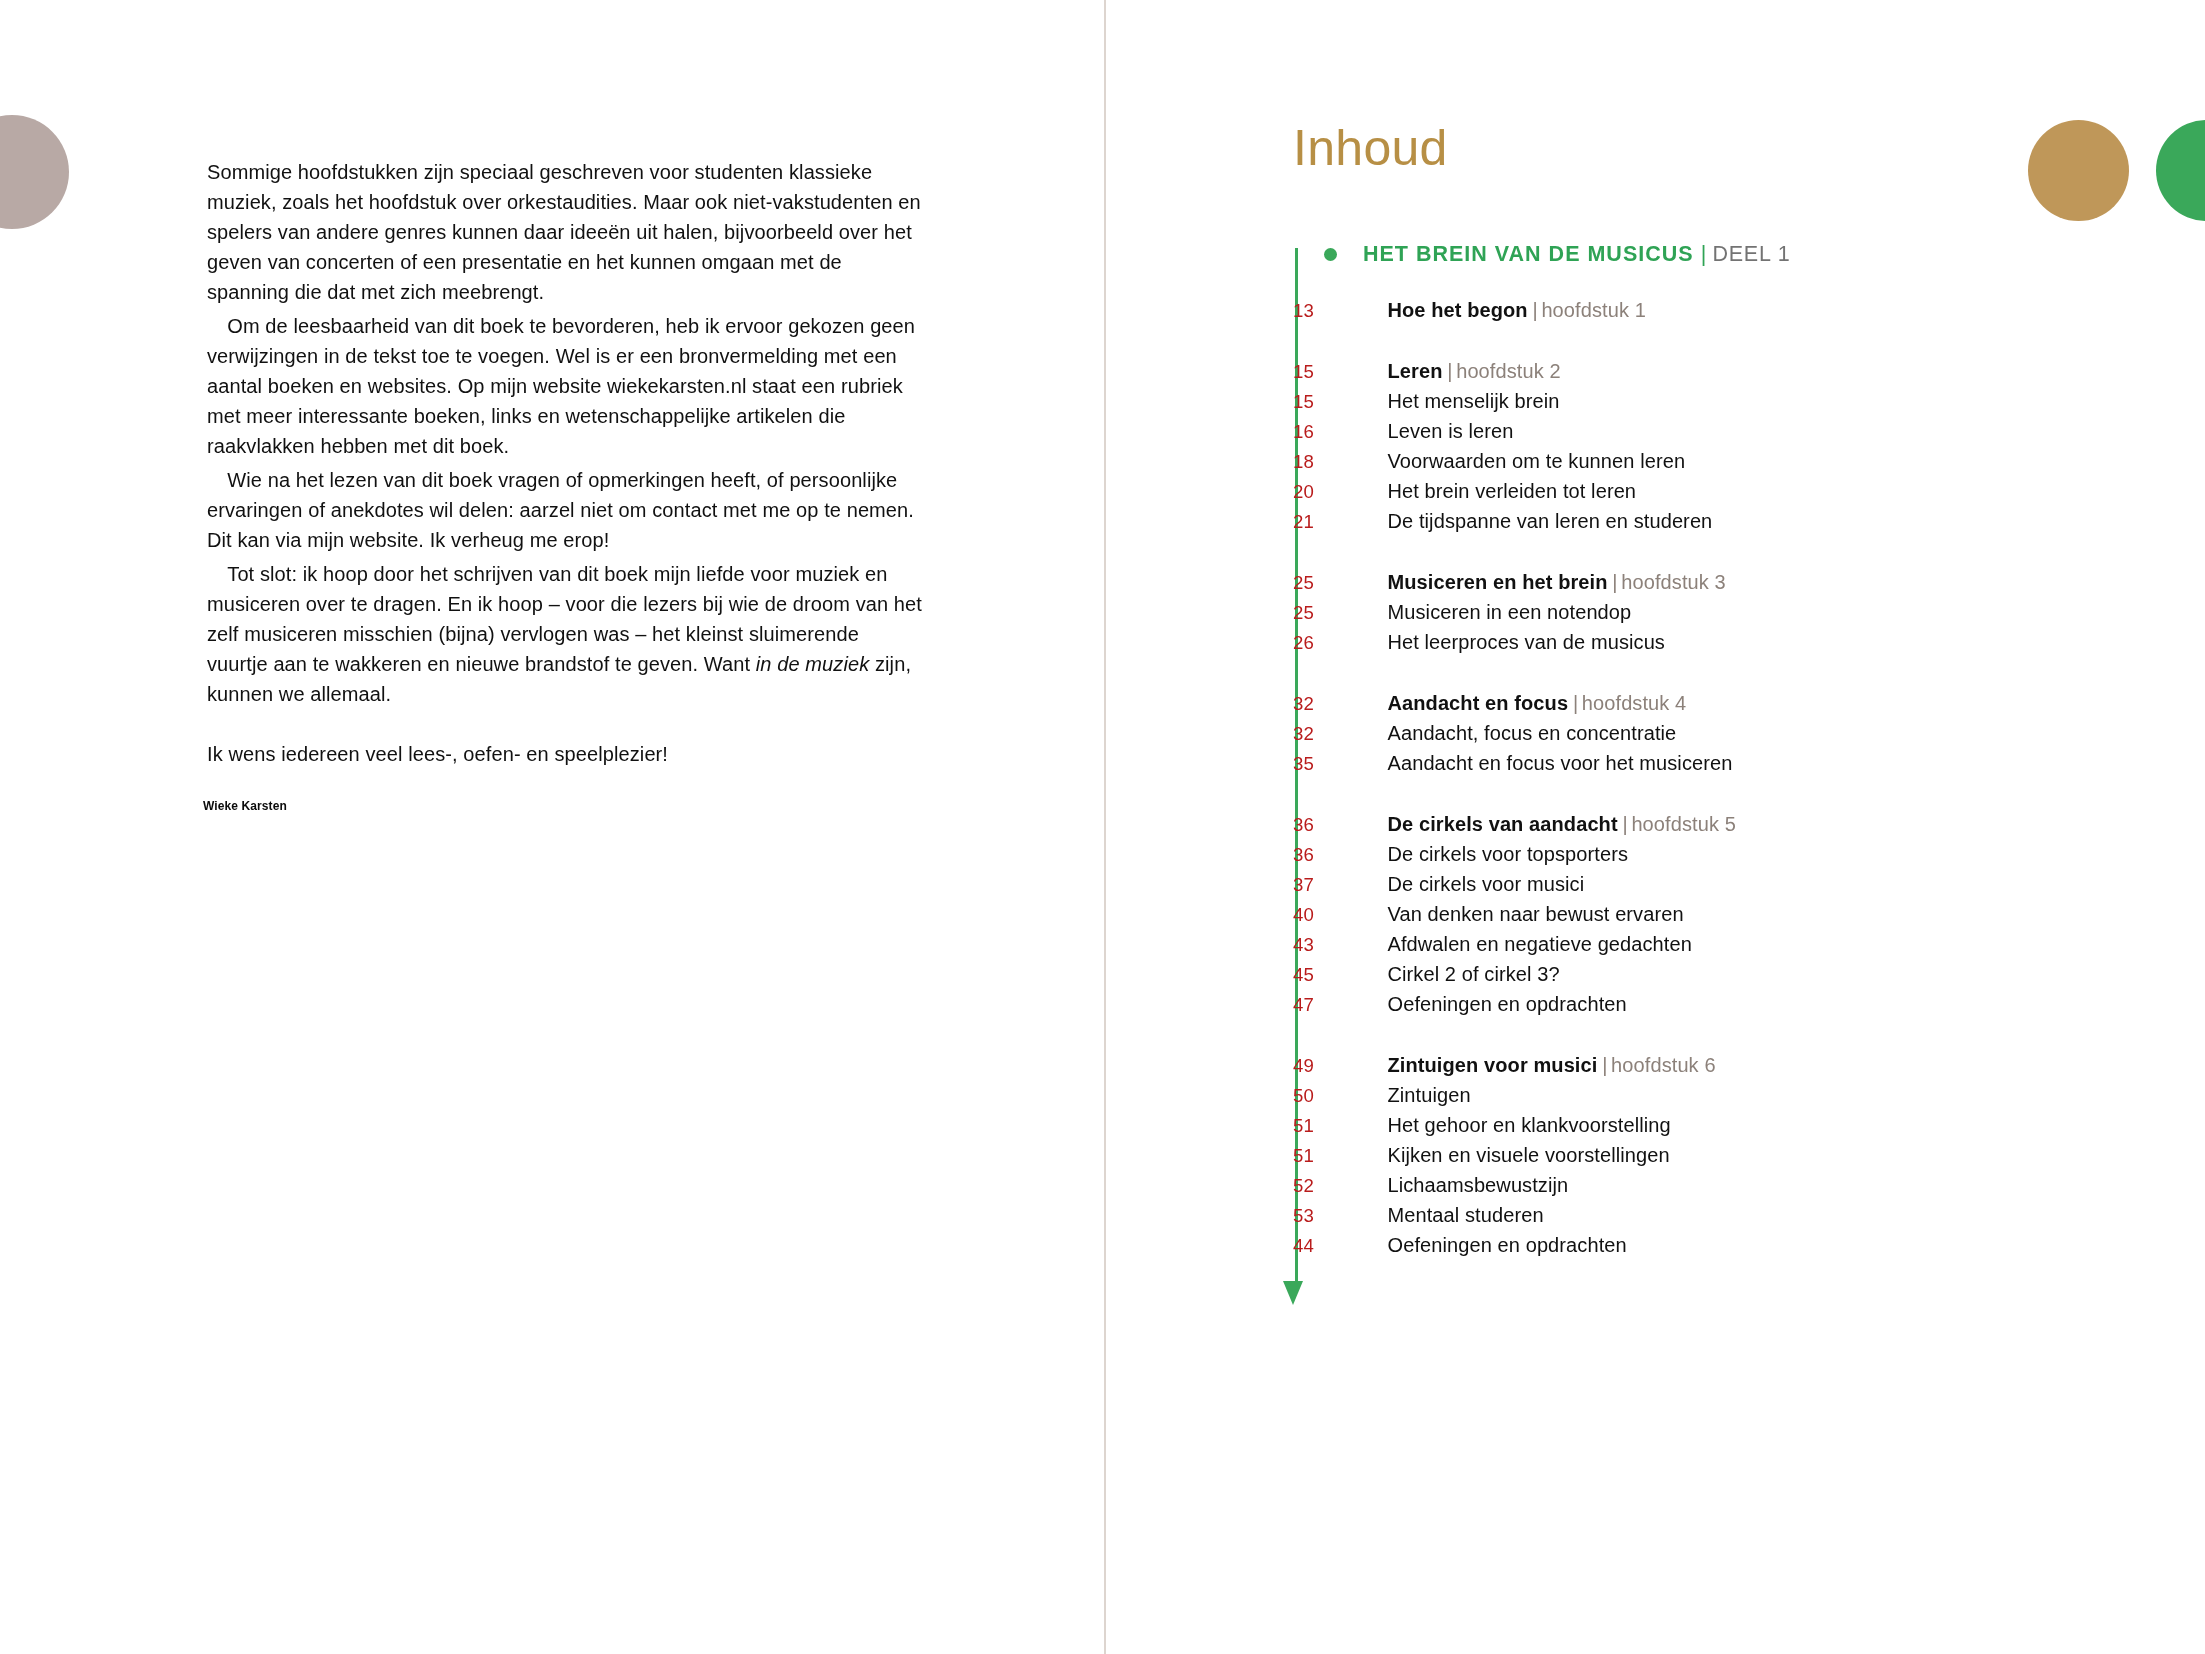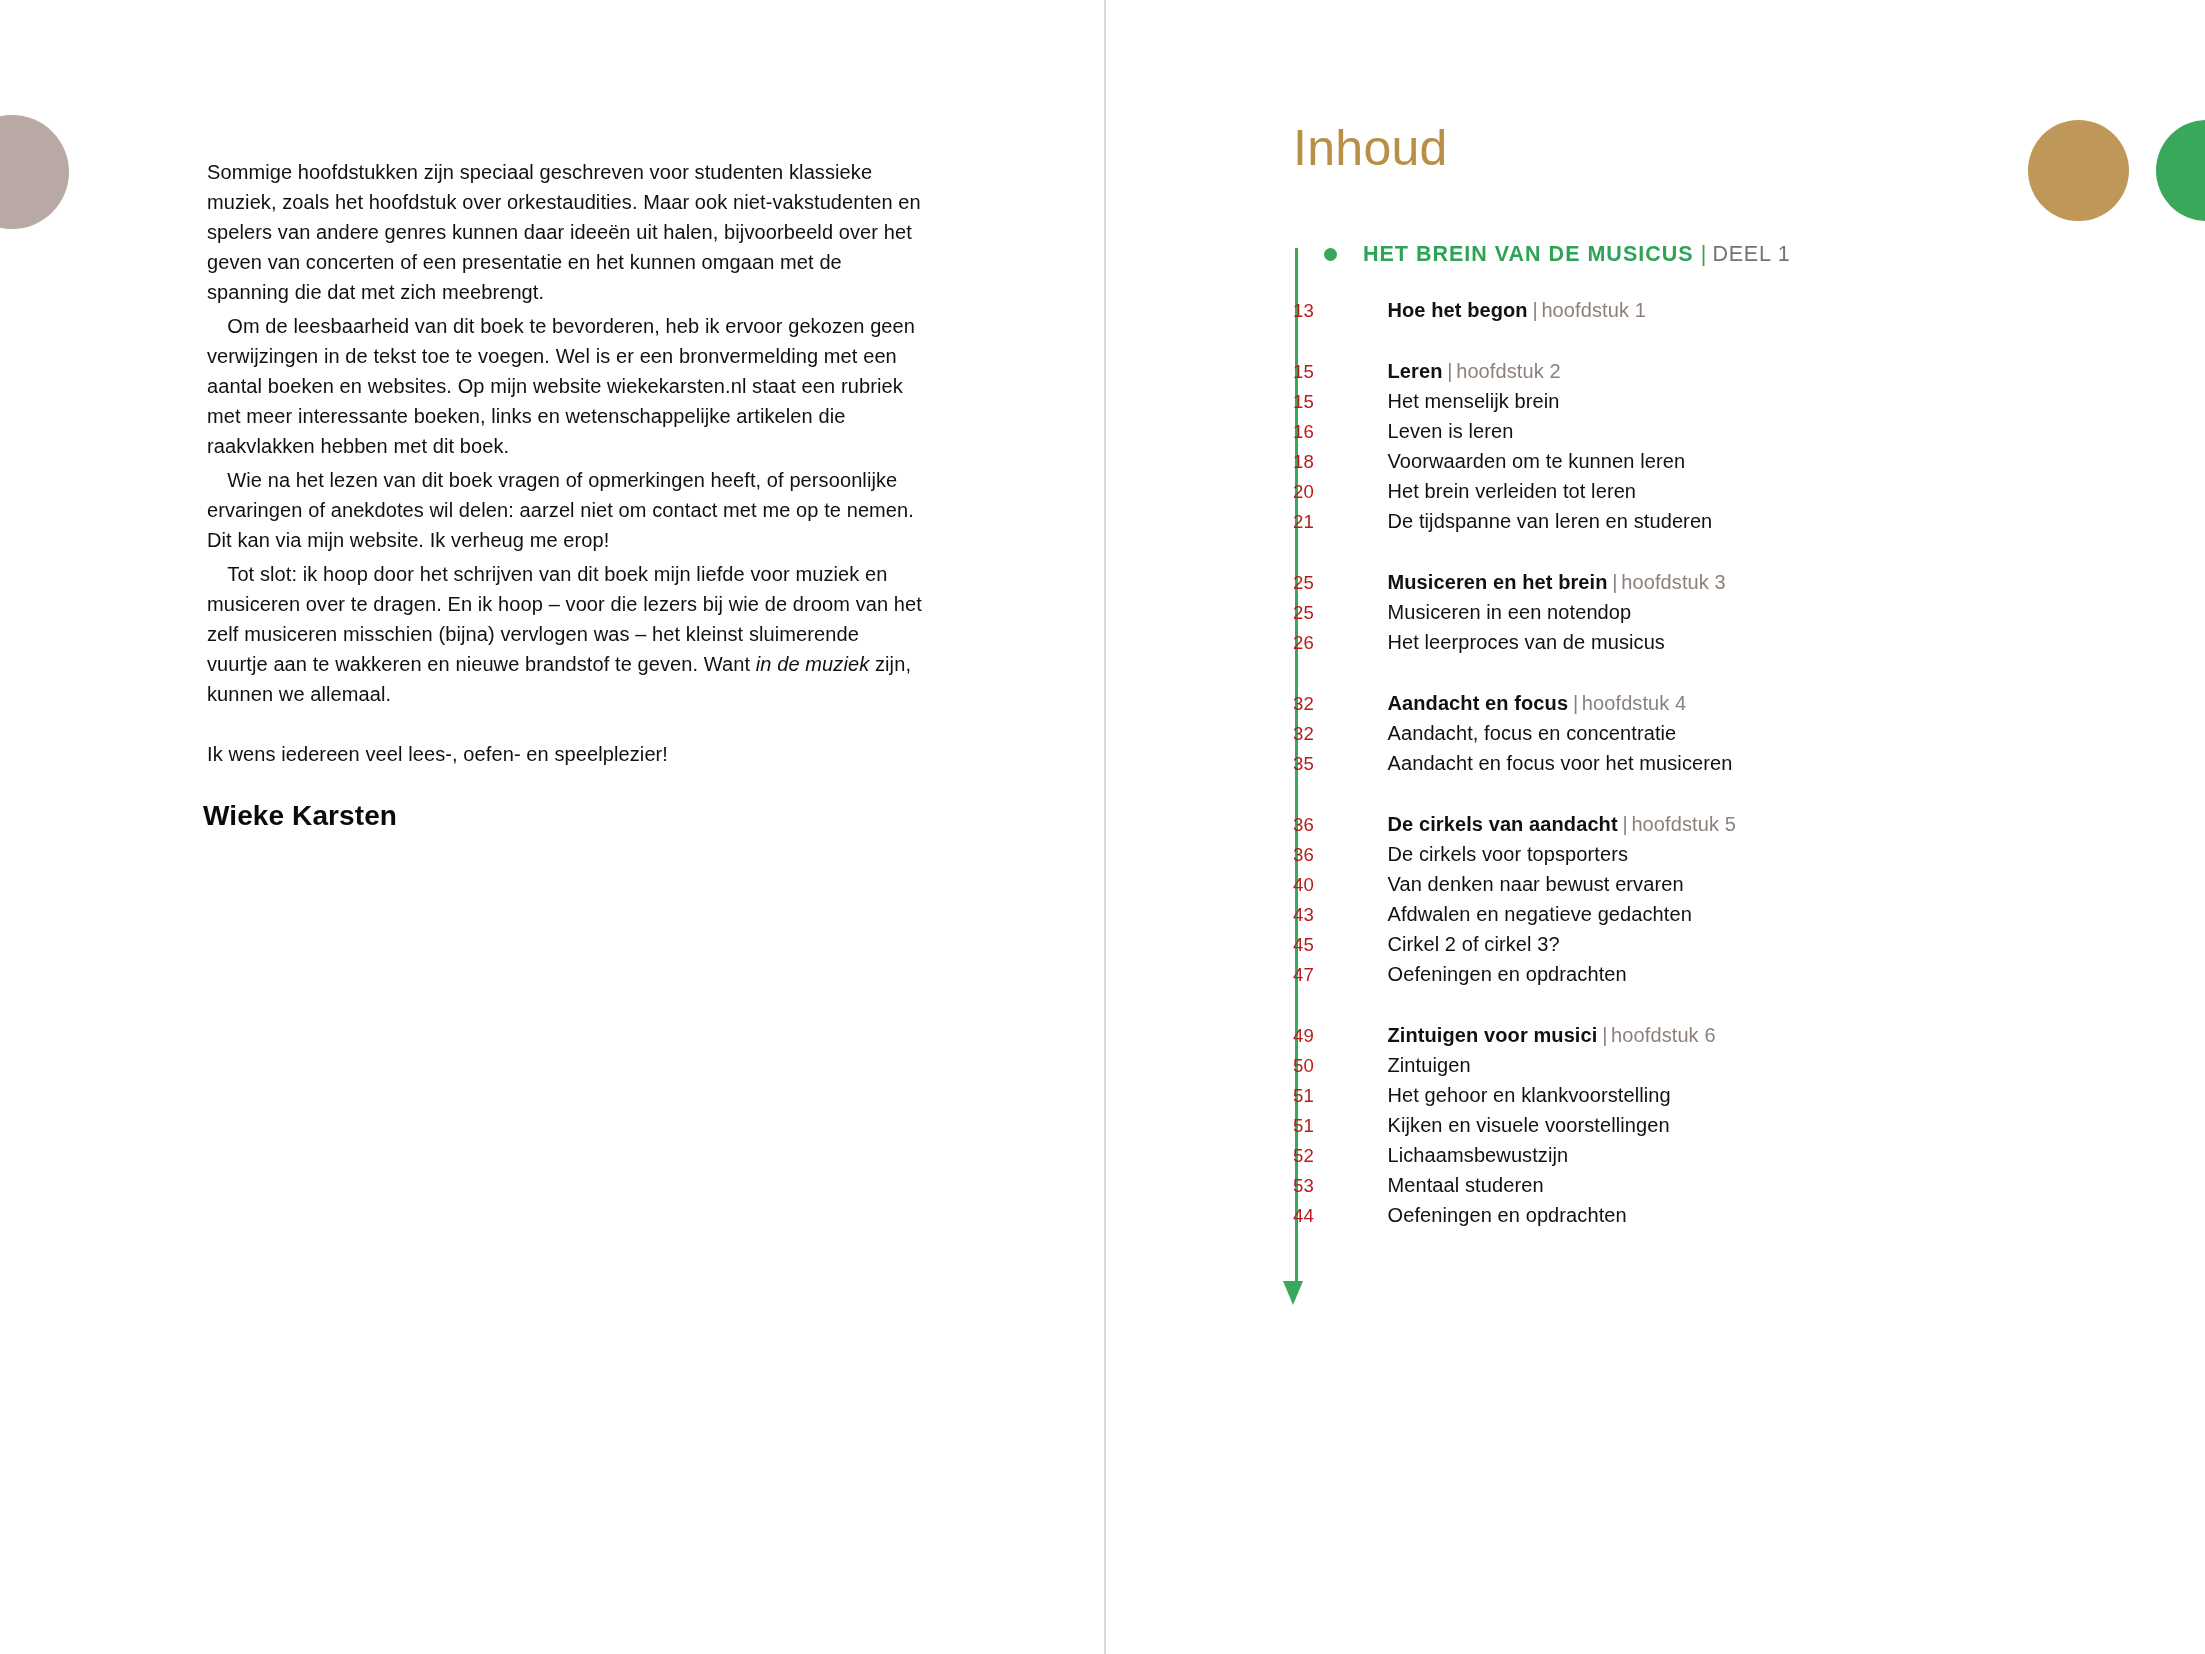--- a/index.html
+++ b/index.html
@@ -71,22 +71,22 @@
   .body-text p {
     margin: 4px;
   }
   .body-text p.indent {
     text-indent: 20.3px;
   }
   .body-text p.gap-before {
     margin-top: 30px;
   }
   .signature {
-    margin-top: 32px;
-    font-size: 28px;
+    margin-top: 22px;
+    font-size: 12px;
     line-height: 30px;
     font-weight: bold;
     color: #0b0b0b;
     letter-spacing: 0.1px;
   }
   .ital {
     font-style: italic;
   }
 
   
@@ -306,20 +306,24 @@
       <div class="toc-group">
         <div class="toc-row chapter">
           <span class="toc-num">36</span>
           <span class="toc-label">De cirkels van aandacht<span class="toc-suffix"><span class="bar">|</span><span>hoofdstuk 5</span></span></span>
         </div>
         <div class="toc-row">
           <span class="toc-num">36</span>
           <span class="toc-label">De cirkels voor topsporters</span>
         </div>
         <div class="toc-row">
+          <span class="toc-num">37</span>
+          <span class="toc-label">De cirkels voor musici</span>
+        </div>
+        <div class="toc-row">
           <span class="toc-num">40</span>
           <span class="toc-label">Van denken naar bewust ervaren</span>
         </div>
         <div class="toc-row">
           <span class="toc-num">43</span>
           <span class="toc-label">Afdwalen en negatieve gedachten</span>
         </div>
         <div class="toc-row">
           <span class="toc-num">45</span>
           <span class="toc-label">Cirkel 2 of cirkel 3?</span>

